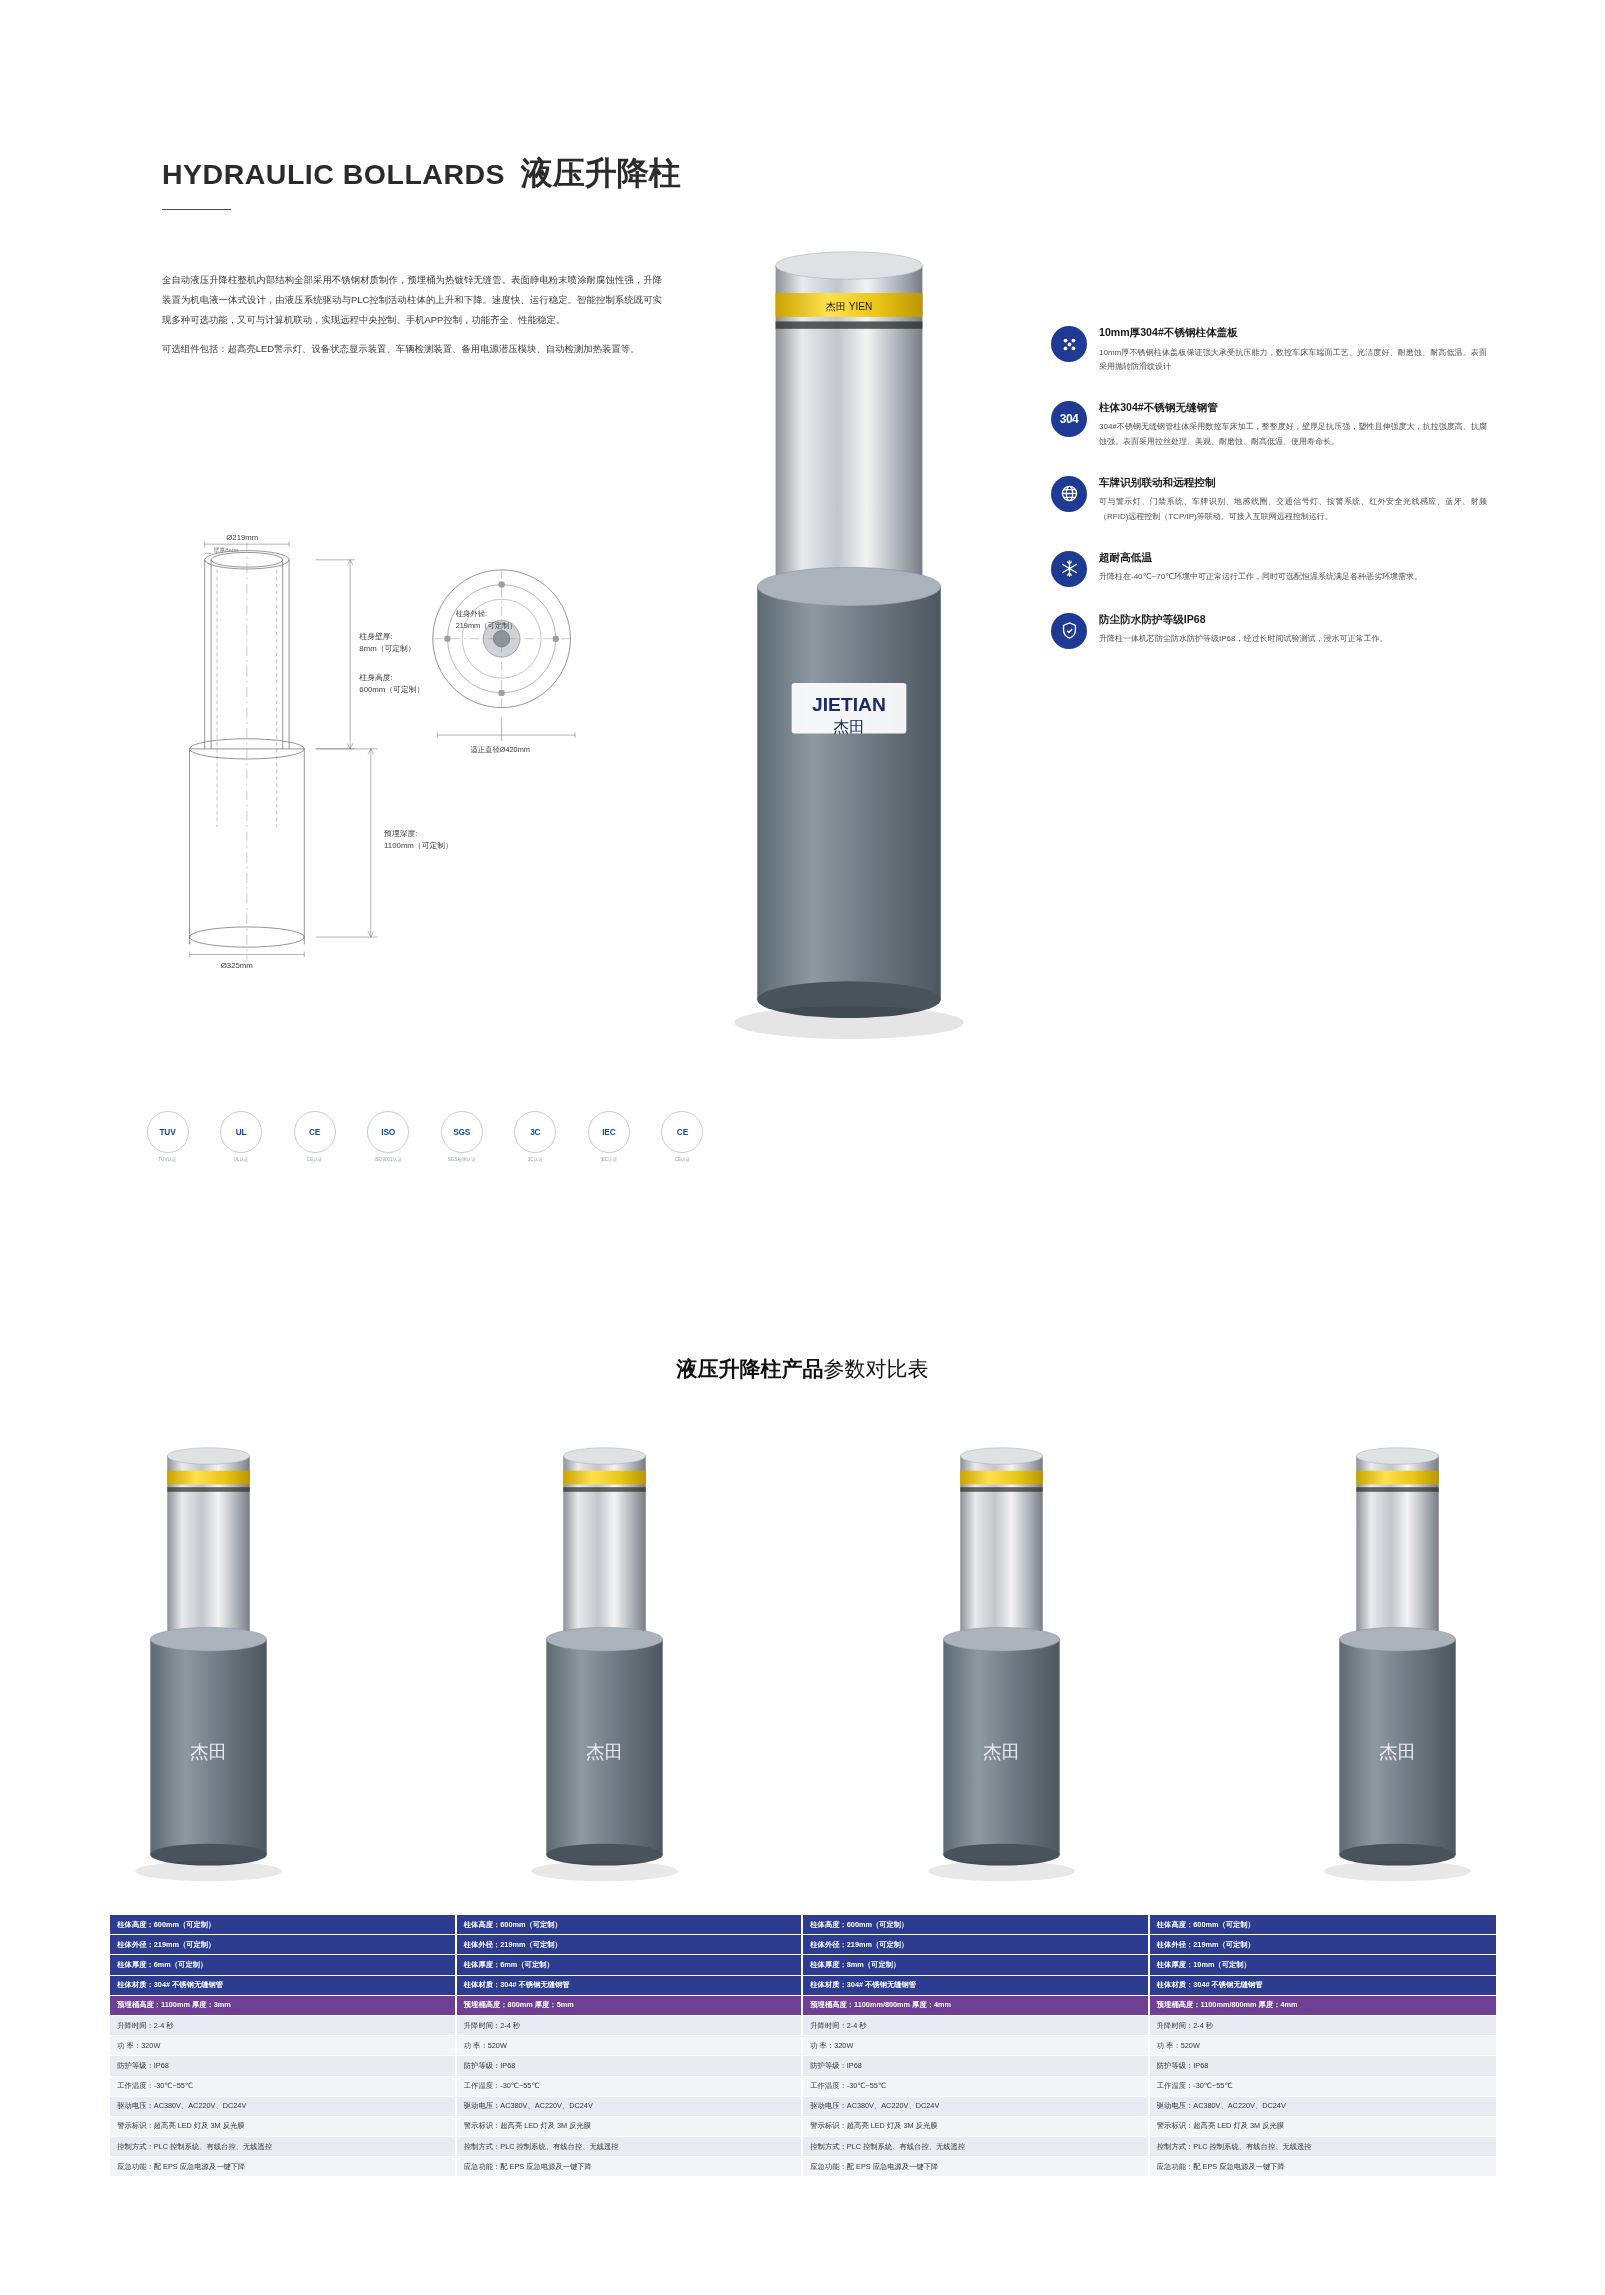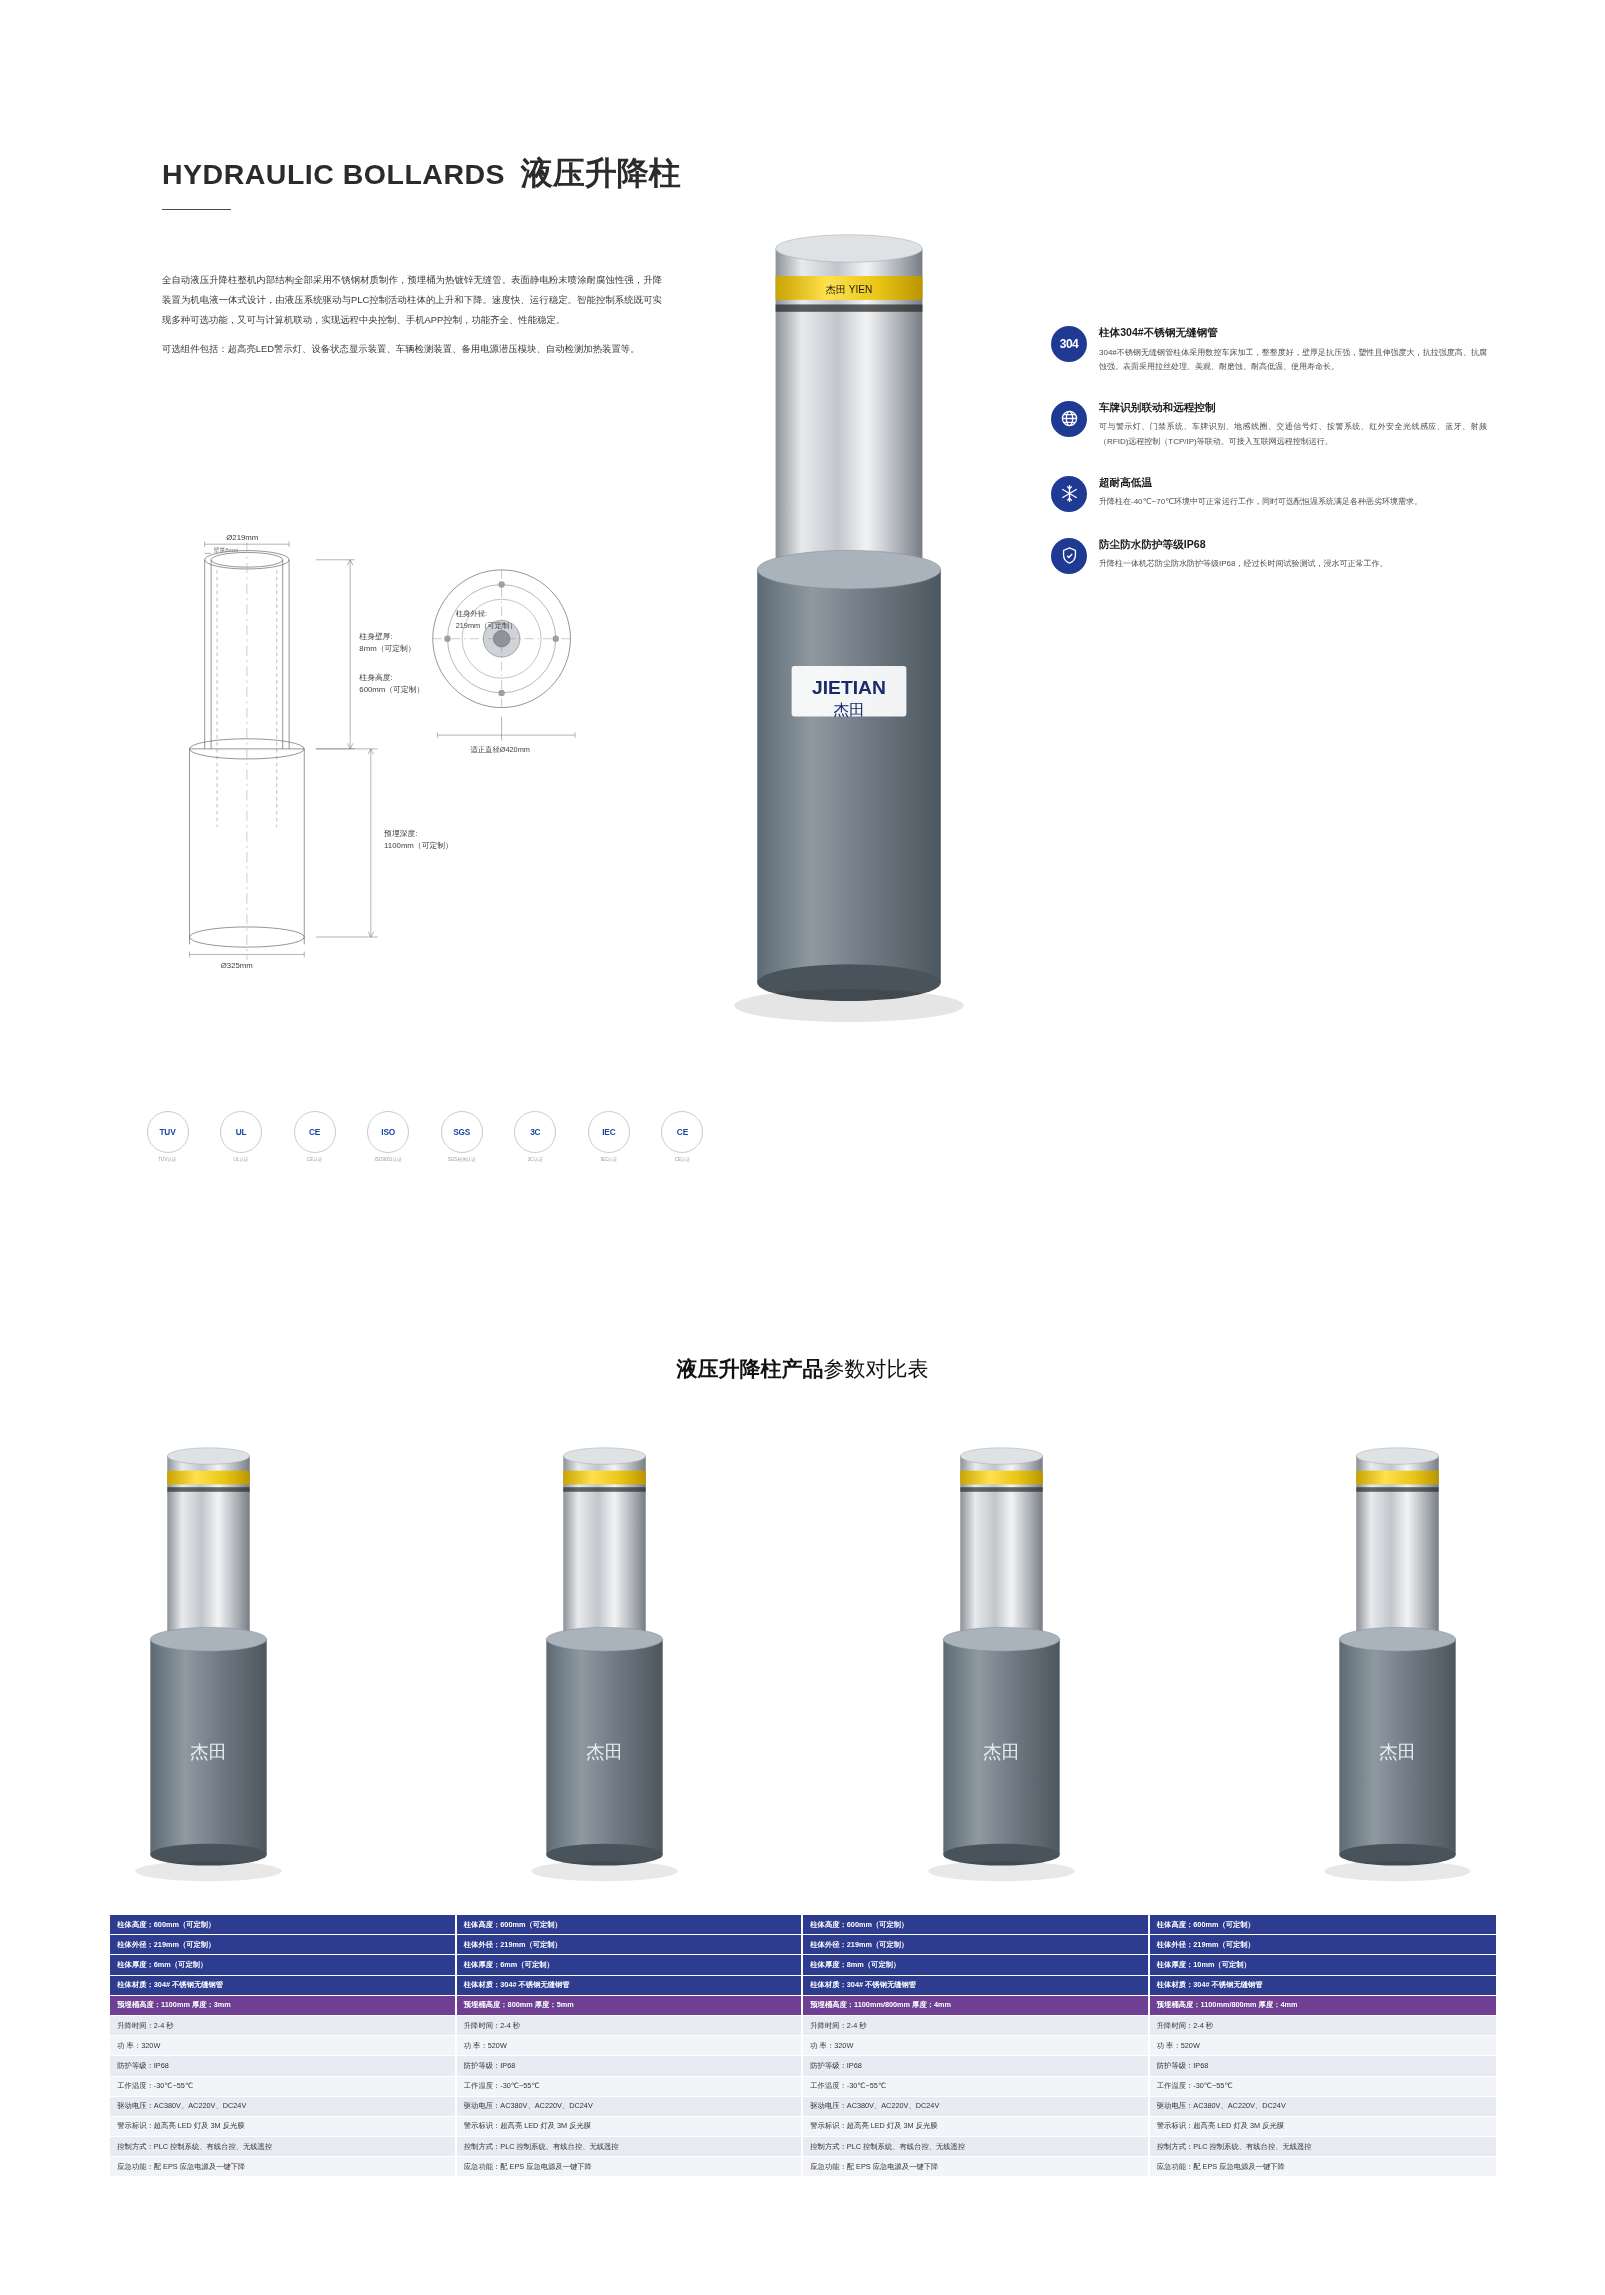--- a/index.html
+++ b/index.html
@@ -20,21 +20,21 @@
   .s1-rule { position:absolute; left:162px; top:209px; width:69px; height:1.4px; background:#4a4a4a;}
 
   .s1-para { position:absolute; left:162px; top:270px; width:500px; font-size:9.4px; line-height:20px; color:#3a3a3a; text-align:justify;}
   .s1-para p { margin-bottom:9.2px;}
 
   
   .draw { position:absolute; left:162px; top:533px; width:514px; height:496px;}
   .draw svg { display:block; }
 
   
-  .hero { position:absolute; left:702px; top:198px; width:294px; height:881px;}
+  .hero { position:absolute; left:702px; top:215px; width:294px; height:881px;}
 
   
   .feats { position:absolute; left:1051px; top:326px; width:436px;}
   .feat { display:flex; gap:12px; margin-bottom:26px;}
   .feat .ic { flex:0 0 36px; height:36px; border-radius:50%; background:#1f3a93; display:flex;align-items:center;justify-content:center;color:#fff;}
   .feat .ic svg{width:19px;height:19px;}
   .feat .ic .num{font-size:12px;font-weight:bold;letter-spacing:-0.5px;}
   .feat .txt { flex:1;}
   .feat .h { font-size:10.6px; font-weight:bold; color:#1a1a1a; margin-bottom:5.5px;}
   .feat .b { font-size:8px; line-height:14.7px; color:#4d4d4d; text-align:justify;}
@@ -217,20 +217,35 @@
         <rect x="195" y="1020" width="250" height="110" rx="6" fill="#ffffff" opacity="0.92"></rect>
         <text x="320" y="1080" text-anchor="middle" font-size="42" fill="#1b2a6b" font-family="Liberation Sans, sans-serif" font-weight="bold">JIETIAN</text>
         <text x="320" y="1126" text-anchor="middle" font-size="34" fill="#1b2a6b" font-family="Liberation Sans, sans-serif">杰田</text>
 
         <ellipse cx="320" cy="1760" rx="250" ry="36" fill="#000" opacity="0.10"></ellipse>
       </svg>
     </div>
 
     <div class="feats">
 
+      <div class="feat">
+        <div class="ic">
+          <svg viewBox="0 0 24 24" fill="currentColor">
+              <circle cx="7" cy="7" r="2.4"></circle>
+              <circle cx="17" cy="7" r="2.4"></circle>
+              <circle cx="7" cy="17" r="2.4"></circle>
+              <circle cx="17" cy="17" r="2.4"></circle>
+              <circle cx="12" cy="12" r="2.4"></circle>
+            </svg>
+        </div>
+        <div class="txt">
+          <div class="h">10mm厚304#不锈钢柱体盖板</div>
+          <div class="b">10mm厚不锈钢柱体盖板保证强大承受抗压能力，数控车床车端面工艺、光洁度好、耐磨蚀、耐高低温。表面采用抛转防滑纹设计</div>
+        </div>
+      </div>
 
       <div class="feat">
         <div class="ic">
             <span class="num">304</span>
           </div>
         <div class="txt">
           <div class="h">柱体304#不锈钢无缝钢管</div>
           <div class="b">304#不锈钢无缝钢管柱体采用数控车床加工，整整度好，壁厚足抗压强，塑性且伸强度大，抗拉强度高、抗腐蚀强。表面采用拉丝处理、美观、耐磨蚀、耐高低温、使用寿命长。</div>
         </div>
       </div>

